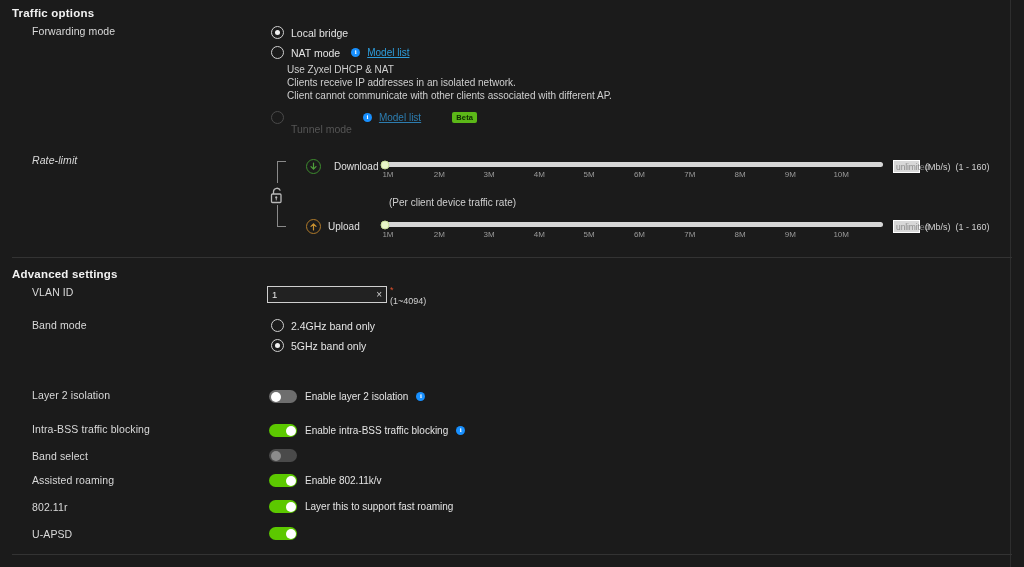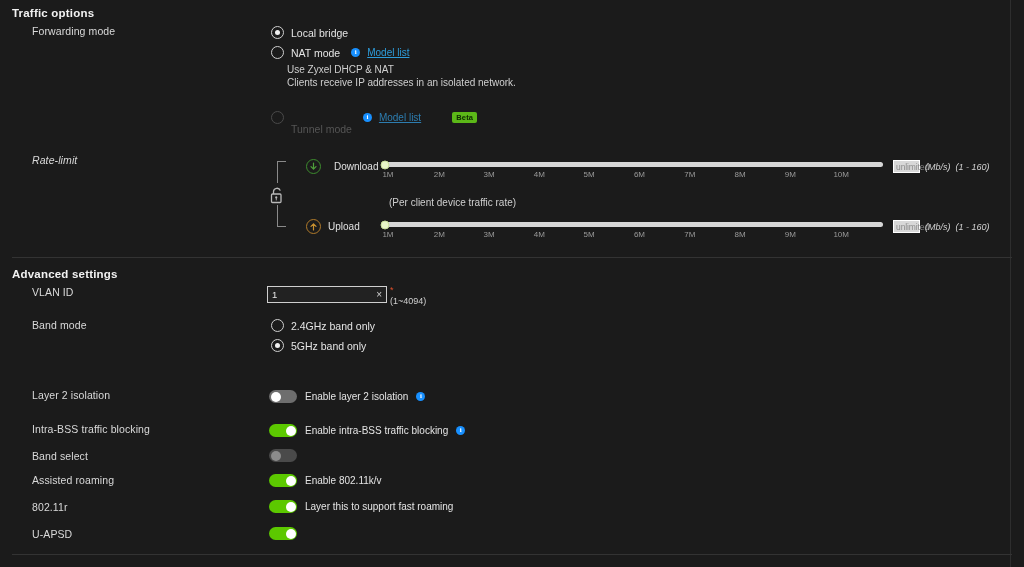--- a/index.html
+++ b/index.html
@@ -171,21 +171,20 @@
     color: #8a8a8a;
     display: inline-flex;
     align-items: center;
     padding: 0 2px;
     letter-spacing: -.1px;
     text-align: center;
   }
   .unit-text {
     font-size: 9px;
     color: #d0d0d0;
-    font-style: italic;
   }
 
   
   .bracket {
     position: absolute;
     border: 1px solid #8a8a8a;
     border-right: none;
     width: 9px;
   }
 
@@ -272,20 +271,21 @@
 
   <div class="abs opt-row" style="left:271px; top:46px;">
     <span class="radio"></span>
     <span class="opt-label">NAT mode</span>
     <span class="info-icon" style="margin-left:4px;">i</span>
     <span class="link">Model list</span>
   </div>
 
   <div class="abs desc" style="left:287px; top:63px;">Use Zyxel DHCP &amp; NAT</div>
   <div class="abs desc" style="left:287px; top:76px;">Clients receive IP addresses in an isolated network.</div>
+  <div class="abs desc" style="left:287px; top:89px;">Client cannot communicate with other clients associated with different AP.</div>
 
   <div class="abs opt-row" style="left:271px; top:99px;">
     <span class="radio disabled"></span>
     <span class="opt-label dim">Tunnel mode</span>
     <span class="info-icon" style="margin-left:4px;">i</span>
     <span class="link dim">Model list</span>
     <span class="badge-beta" style="margin-left:24px;">Beta</span>
   </div>
 
 

